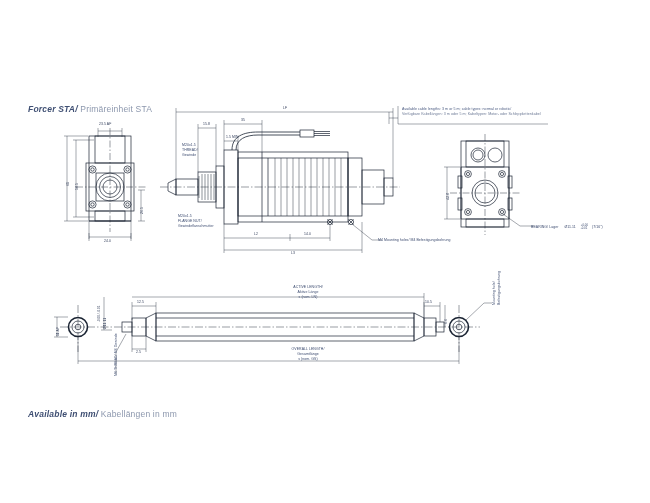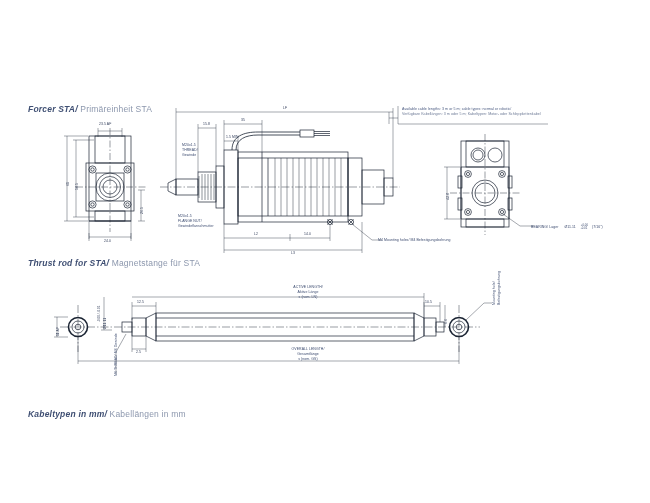--- a/index.html
+++ b/index.html
@@ -329,27 +329,23 @@
       <line x1="484" y1="303" x2="492" y2="303"></line>
     </g>
 
   </svg>
 
   <div class="cap" style="left:28px;top:104px;">
     <span class="en">Forcer STA/</span>
     <span class="de">Primäreinheit STA</span>
   </div>
 
-  <div class="cap" style="left:28px;top:258px;">
-    <span class="en">Thrust rod for STA/</span>
-    <span class="de">Magnetstange für STA</span>
-  </div>
 
   <div class="cap" style="left:28px;top:409px;">
-    <span class="en">Kabeltypen in mm/</span>
+    <span class="en">Available in mm/</span>
     <span class="de">Kabellängen in mm</span>
   </div>
 
   <div class="note" style="left:402px;top:107px;">
     <div>Available cable lengths: 3 m or 5 m; cable types: normal or robotic/</div>
     <div class="de">Verfügbare Kabellängen: 3 m oder 5 m; Kabeltypen: Motor- oder Schleppkettenkabel</div>
   </div>
 
   <div class="lbl" style="left:182px;top:143px;">
     <div>M20x1.5</div>

